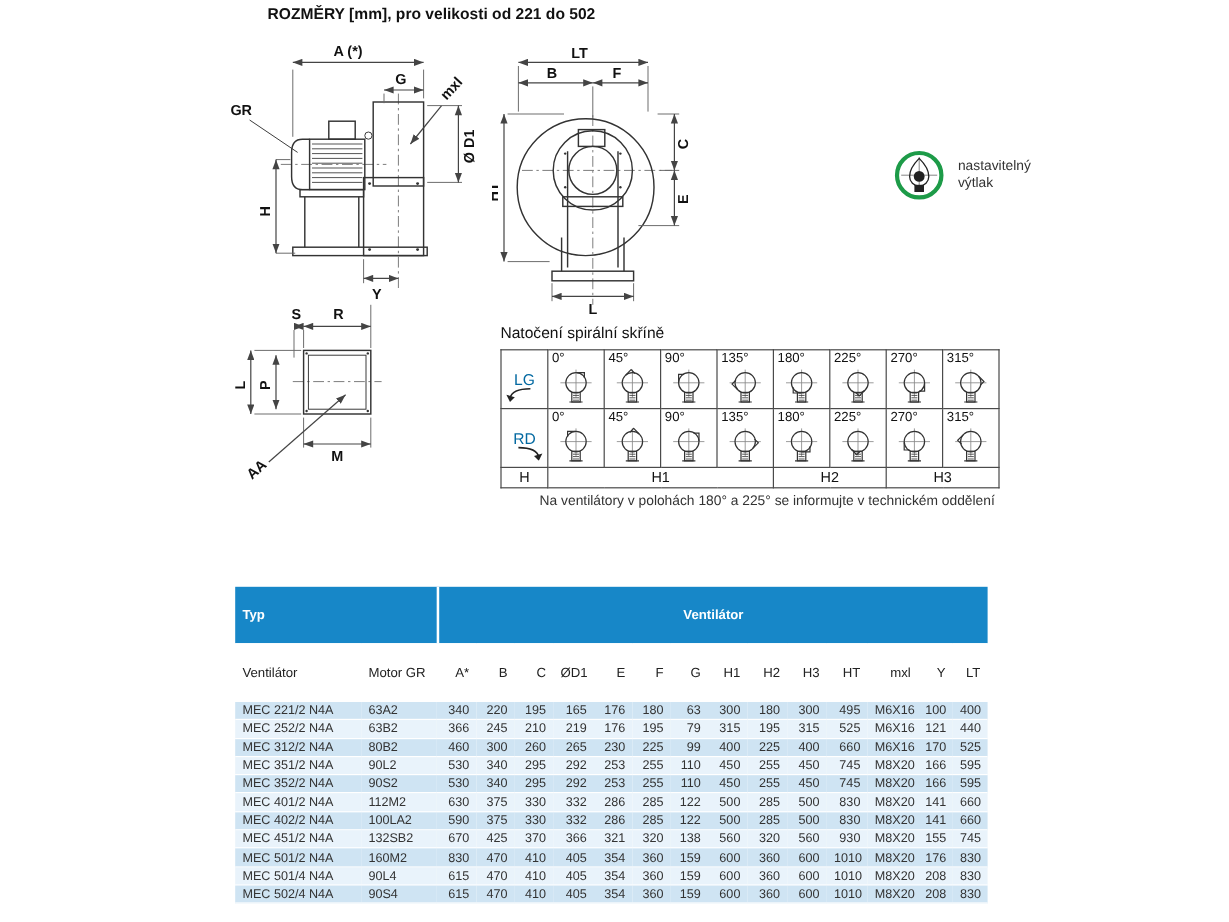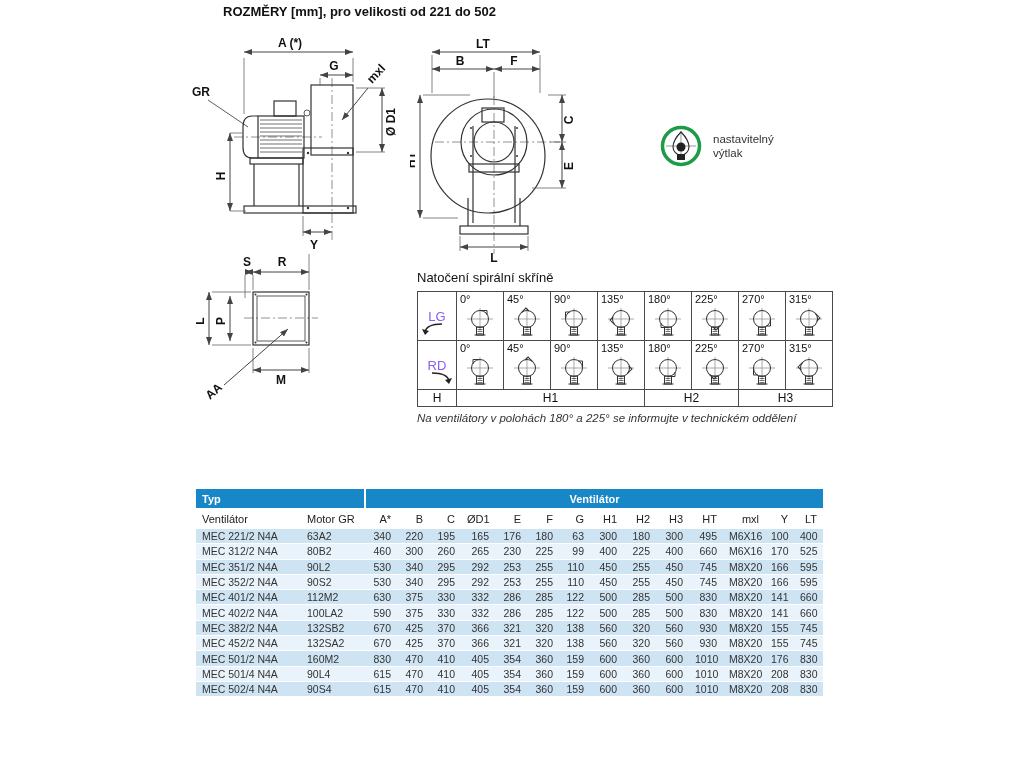--- a/index.html
+++ b/index.html
@@ -17,42 +17,42 @@
   svg{display:block;}
   .ln{stroke:#333;stroke-width:1.2;fill:none;}
   .thin{stroke:#333;stroke-width:0.8;fill:none;}
   .fin{stroke:#333;stroke-width:0.7;}
   .dim{stroke:#444;stroke-width:1;fill:none;}
   .ext{stroke:#666;stroke-width:0.8;fill:none;}
   .cl{stroke:#777;stroke-width:0.8;stroke-dasharray:9 3 2 3;fill:none;}
   .dot{fill:#333;}
   .lbl{font-family:"Liberation Sans",sans-serif;font-size:12px;font-weight:bold;fill:#111;}
   
-  #badge{left:659px;top:124px;width:200px;display:flex;align-items:center;}
+  #badge{left:659px;top:124px;width:200px;display:flex;align-items:center;justify-content:flex-end;}
   #badge .txt{margin-left:10px;font-size:11.5px;color:#333;line-height:14px;}
   
   #rot-heading{left:417px;top:270px;font-size:13px;color:#111;text-align:center;}
   table.rot{
     position:absolute;left:417px;top:291px;border-collapse:collapse;
   }
   .rot td,.rot th{border:1px solid #4a4a4a;padding:0;font-weight:normal;}
-  .rot .labcell{width:38px;height:48px;text-align:center;position:relative;font-size:13px;color:#8b5cf6;}
+  .rot .labcell{width:38px;height:48px;text-align:center;position:relative;font-size:13px;color:#0369a1;}
   .rot .labcell .arr{position:absolute;left:50%;bottom:5px;}
   .rot .rotcell{width:46px;height:48px;position:relative;vertical-align:bottom;}
   .rot .ang{position:absolute;top:1px;left:3px;font-size:11px;color:#111;}
   .rot svg.fan{margin:0 auto 1px auto;}
   .rot .footcell{height:16px;text-align:center;font-size:12px;color:#111;}
-  #rot-note{left:417px;top:412px;width:412px;text-align:left;font-size:11.5px;color:#333;font-style:italic;}
+  #rot-note{left:417px;top:412px;width:412px;text-align:right;font-size:11.5px;color:#333;}
   
   table.dim-table{
     position:absolute;left:196px;top:489px;width:627px;
     border-collapse:separate;border-spacing:0;table-layout:fixed;
     font-size:10.5px;
   }
-  .dim-table thead th{padding:2px 6px;}
+  .dim-table thead th{padding:16px 6px;}
   .dim-table tr.group th{
     background:#1787c8;color:#fff;font-size:11px;font-weight:bold;
     height:15px;text-align:left;
   }
   .dim-table tr.group th.vent{text-align:center;border-left:2px solid #fff;}
   .dim-table tr.cols th{
     background:#fff;color:#222;font-size:11px;font-weight:normal;height:17px;
   }
   .dim-table tbody td{
     height:14.3px;padding:0 6px;border-bottom:1px solid #fff;color:#333;
@@ -559,20 +559,38 @@
         <td class="tR">63</td>
         <td class="tR">300</td>
         <td class="tR">180</td>
         <td class="tR">300</td>
         <td class="tR">495</td>
         <td class="tR">M6X16</td>
         <td class="tR">100</td>
         <td class="tR">400</td>
       </tr>
       <tr>
+        <td class="tL">MEC 252/2 N4A</td>
+        <td class="tL">63B2</td>
+        <td class="tR">366</td>
+        <td class="tR">245</td>
+        <td class="tR">210</td>
+        <td class="tR">219</td>
+        <td class="tR">176</td>
+        <td class="tR">195</td>
+        <td class="tR">79</td>
+        <td class="tR">315</td>
+        <td class="tR">195</td>
+        <td class="tR">315</td>
+        <td class="tR">525</td>
+        <td class="tR">M6X16</td>
+        <td class="tR">121</td>
+        <td class="tR">440</td>
+      </tr>
+      <tr>
         <td class="tL">MEC 312/2 N4A</td>
         <td class="tL">80B2</td>
         <td class="tR">460</td>
         <td class="tR">300</td>
         <td class="tR">260</td>
         <td class="tR">265</td>
         <td class="tR">230</td>
         <td class="tR">225</td>
         <td class="tR">99</td>
         <td class="tR">400</td>
@@ -649,40 +667,22 @@
         <td class="tR">122</td>
         <td class="tR">500</td>
         <td class="tR">285</td>
         <td class="tR">500</td>
         <td class="tR">830</td>
         <td class="tR">M8X20</td>
         <td class="tR">141</td>
         <td class="tR">660</td>
       </tr>
       <tr>
-        <td class="tL">MEC 382/2 N4A</td>
+        <td class="tL">MEC 451/2 N4A</td>
         <td class="tL">132SB2</td>
-        <td class="tR">670</td>
-        <td class="tR">425</td>
-        <td class="tR">370</td>
-        <td class="tR">366</td>
-        <td class="tR">321</td>
-        <td class="tR">320</td>
-        <td class="tR">138</td>
-        <td class="tR">560</td>
-        <td class="tR">320</td>
-        <td class="tR">560</td>
-        <td class="tR">930</td>
-        <td class="tR">M8X20</td>
-        <td class="tR">155</td>
-        <td class="tR">745</td>
-      </tr>
-      <tr>
-        <td class="tL">MEC 452/2 N4A</td>
-        <td class="tL">132SA2</td>
         <td class="tR">670</td>
         <td class="tR">425</td>
         <td class="tR">370</td>
         <td class="tR">366</td>
         <td class="tR">321</td>
         <td class="tR">320</td>
         <td class="tR">138</td>
         <td class="tR">560</td>
         <td class="tR">320</td>
         <td class="tR">560</td>

